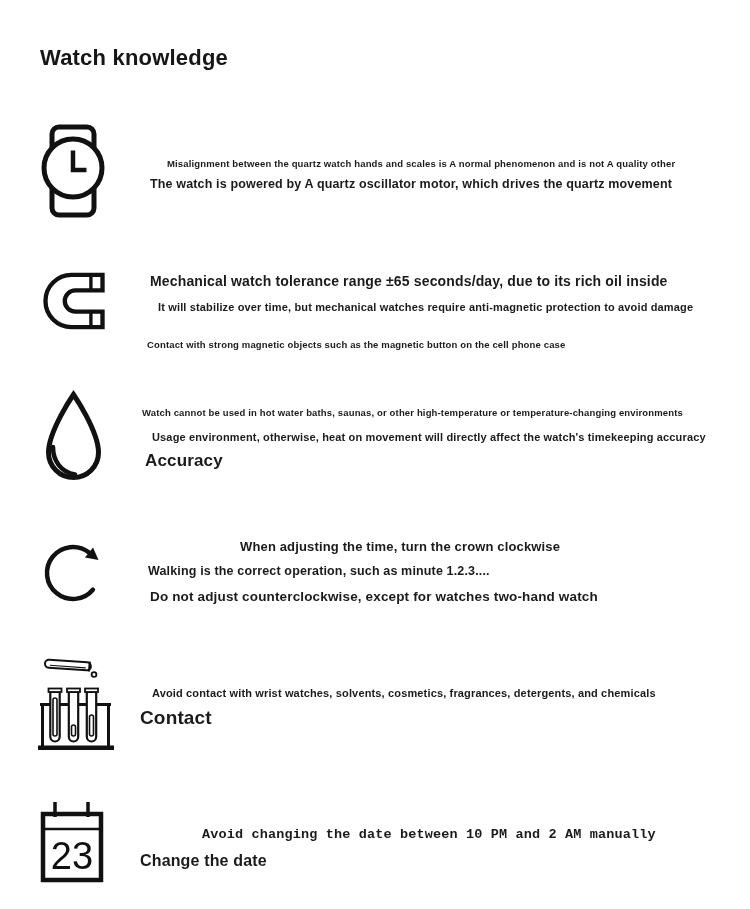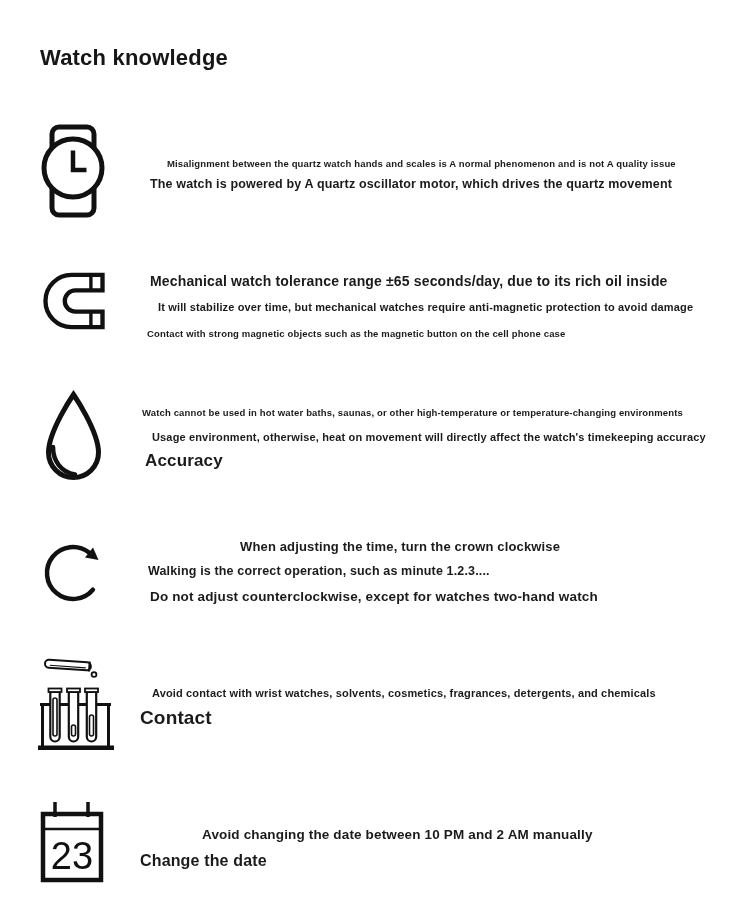--- a/index.html
+++ b/index.html
@@ -14,55 +14,55 @@
   .icon{position:absolute;}
   .icon svg{display:block;width:100%;height:100%;}
   
   .ic-watch{left:40px;top:117px;width:66px;height:94px;}
   .s1l1{left:167px;top:151px;font-size:9.5px;}
   .s1l2{left:150px;top:170px;font-size:12.5px;}
   
   .ic-magnet{left:42px;top:265px;width:63px;height:58px;}
   .s2l1{left:150px;top:266px;font-size:14px;}
   .s2l2{left:158px;top:294px;font-size:11px;}
-  .s2l3{left:147px;top:321px;font-size:9.5px;}
+  .s2l3{left:147px;top:332px;font-size:9.5px;}
   
   .ic-drop{left:40px;top:383px;width:67px;height:95px;}
   .s3l1{left:142px;top:400px;font-size:9.5px;}
   .s3l2{left:152px;top:424px;font-size:11px;}
   .s3l3{left:145px;top:444px;font-size:17px;}
   
   .ic-rotate{left:43px;top:527px;width:64px;height:74px;}
   .s4l1{left:240px;top:532px;font-size:13px;}
   .s4l2{left:148px;top:557px;font-size:12.5px;}
   .s4l3{left:150px;top:582px;font-size:13.5px;}
   
   .ic-tubes{left:30px;top:645px;width:85px;height:100px;}
   .s5l1{left:152px;top:680px;font-size:11px;}
   .s5l2{left:140px;top:700px;font-size:19px;}
   
   .ic-calendar{left:38px;top:793px;width:68px;height:88px;}
-  .s6l1{left:202px;top:820px;font-size:13.5px;}
+  .s6l1{left:202px;top:820px;font-size:13.5px;font-family:Liberation Mono, monospace;}
   .s6l2{left:140px;top:845px;font-size:16px;}
 </style>
 </head>
 <body>
 
 <div class="page">
 
   <div class="page-title">Watch knowledge</div>
 
   <div class="icon ic-watch">
     <svg viewBox="0 0 66 94" xmlns="http://www.w3.org/2000/svg">
       <rect x="12" y="3" width="42" height="88" rx="7" fill="none" stroke="#111" stroke-width="5"></rect>
       <circle cx="33" cy="44" r="29" fill="#fff" stroke="#111" stroke-width="5"></circle>
       <polyline points="33,26.5 33,46 46.5,46" fill="none" stroke="#111" stroke-width="4.5"></polyline>
     </svg>
   </div>
-  <div class="line s1l1">Misalignment between the quartz watch hands and scales is A normal phenomenon and is not A quality issue</div>
+  <div class="line s1l1">Misalignment between the quartz watch hands and scales is A normal phenomenon and is not A quality other</div>
   <div class="line s1l2">The watch is powered by A quartz oscillator motor, which drives the quartz movement</div>
 
   <div class="icon ic-magnet">
     <svg viewBox="0 0 64 60" xmlns="http://www.w3.org/2000/svg">
       <path d="M62,3 H30 A27,27 0 0 0 30,57 H62 V41 H34 A11,11 0 0 1 34,19 H62 Z" fill="none" stroke="#111" stroke-width="4.5" stroke-linejoin="miter"></path>
       <line x1="50" y1="3" x2="50" y2="19" stroke="#111" stroke-width="3.5"></line>
       <line x1="50" y1="41" x2="50" y2="57" stroke="#111" stroke-width="3.5"></line>
     </svg>
   </div>
   <div class="line s2l1">Mechanical watch tolerance range ±65 seconds/day, due to its rich oil inside</div>

